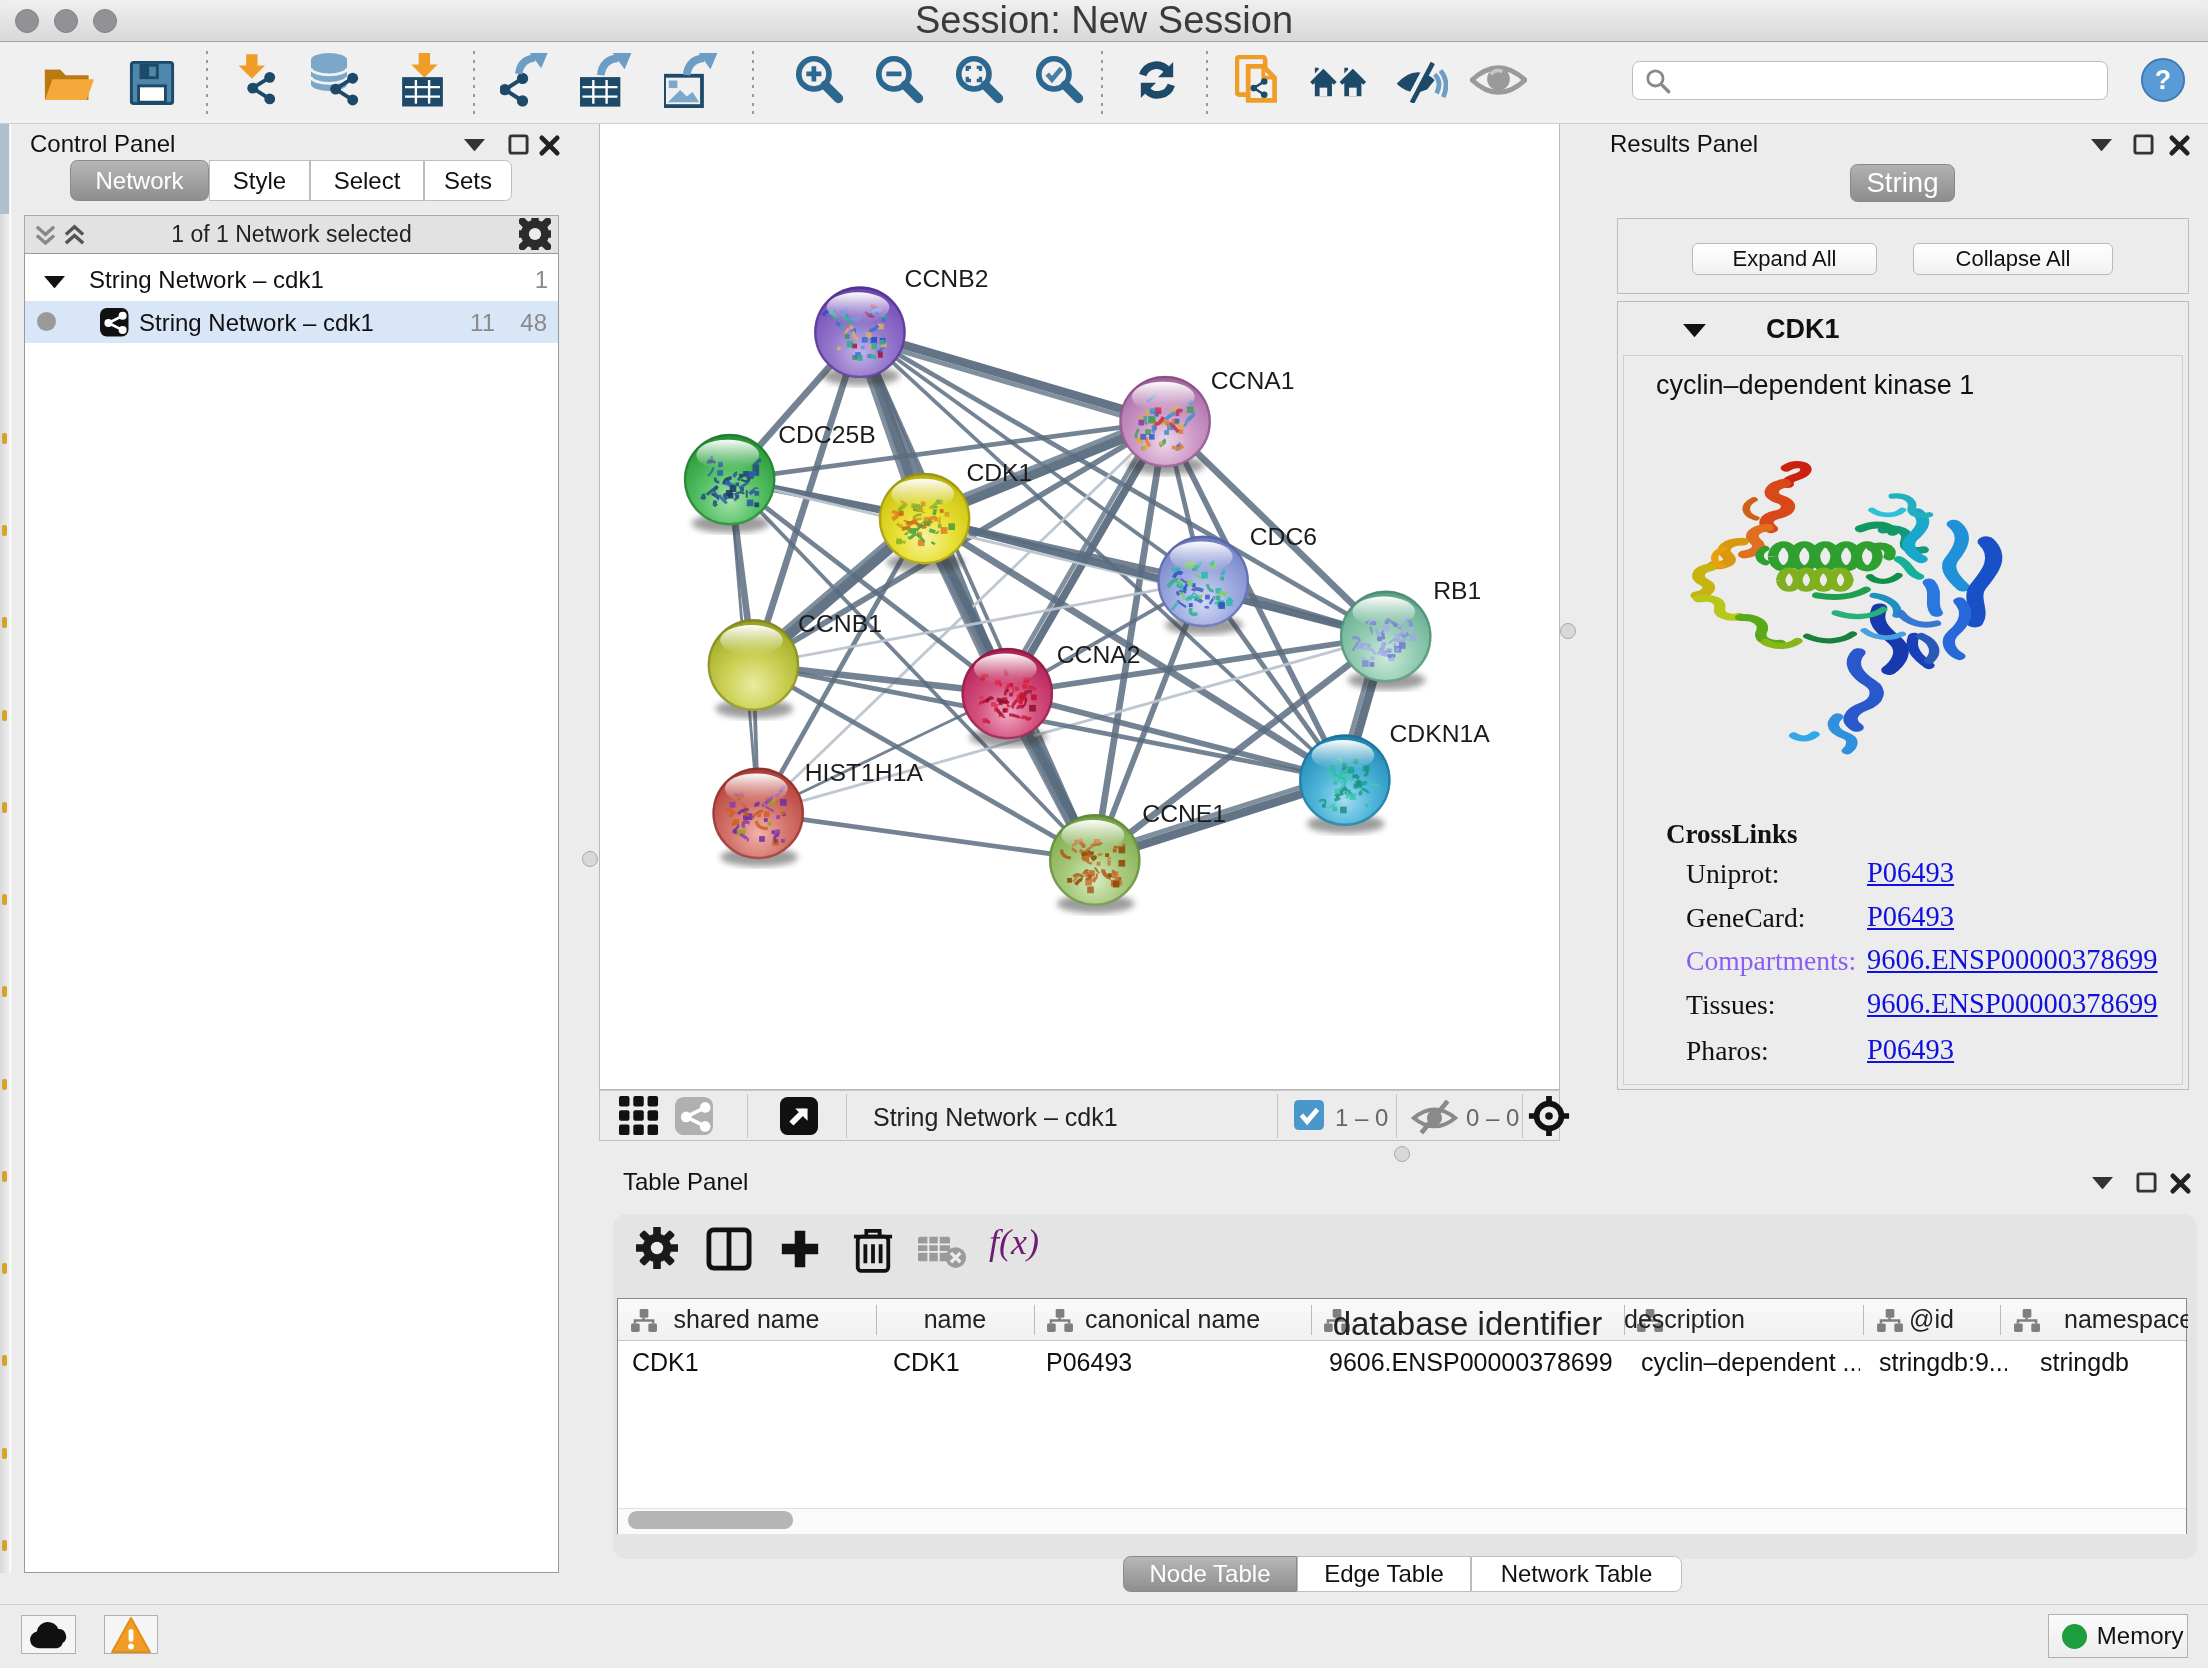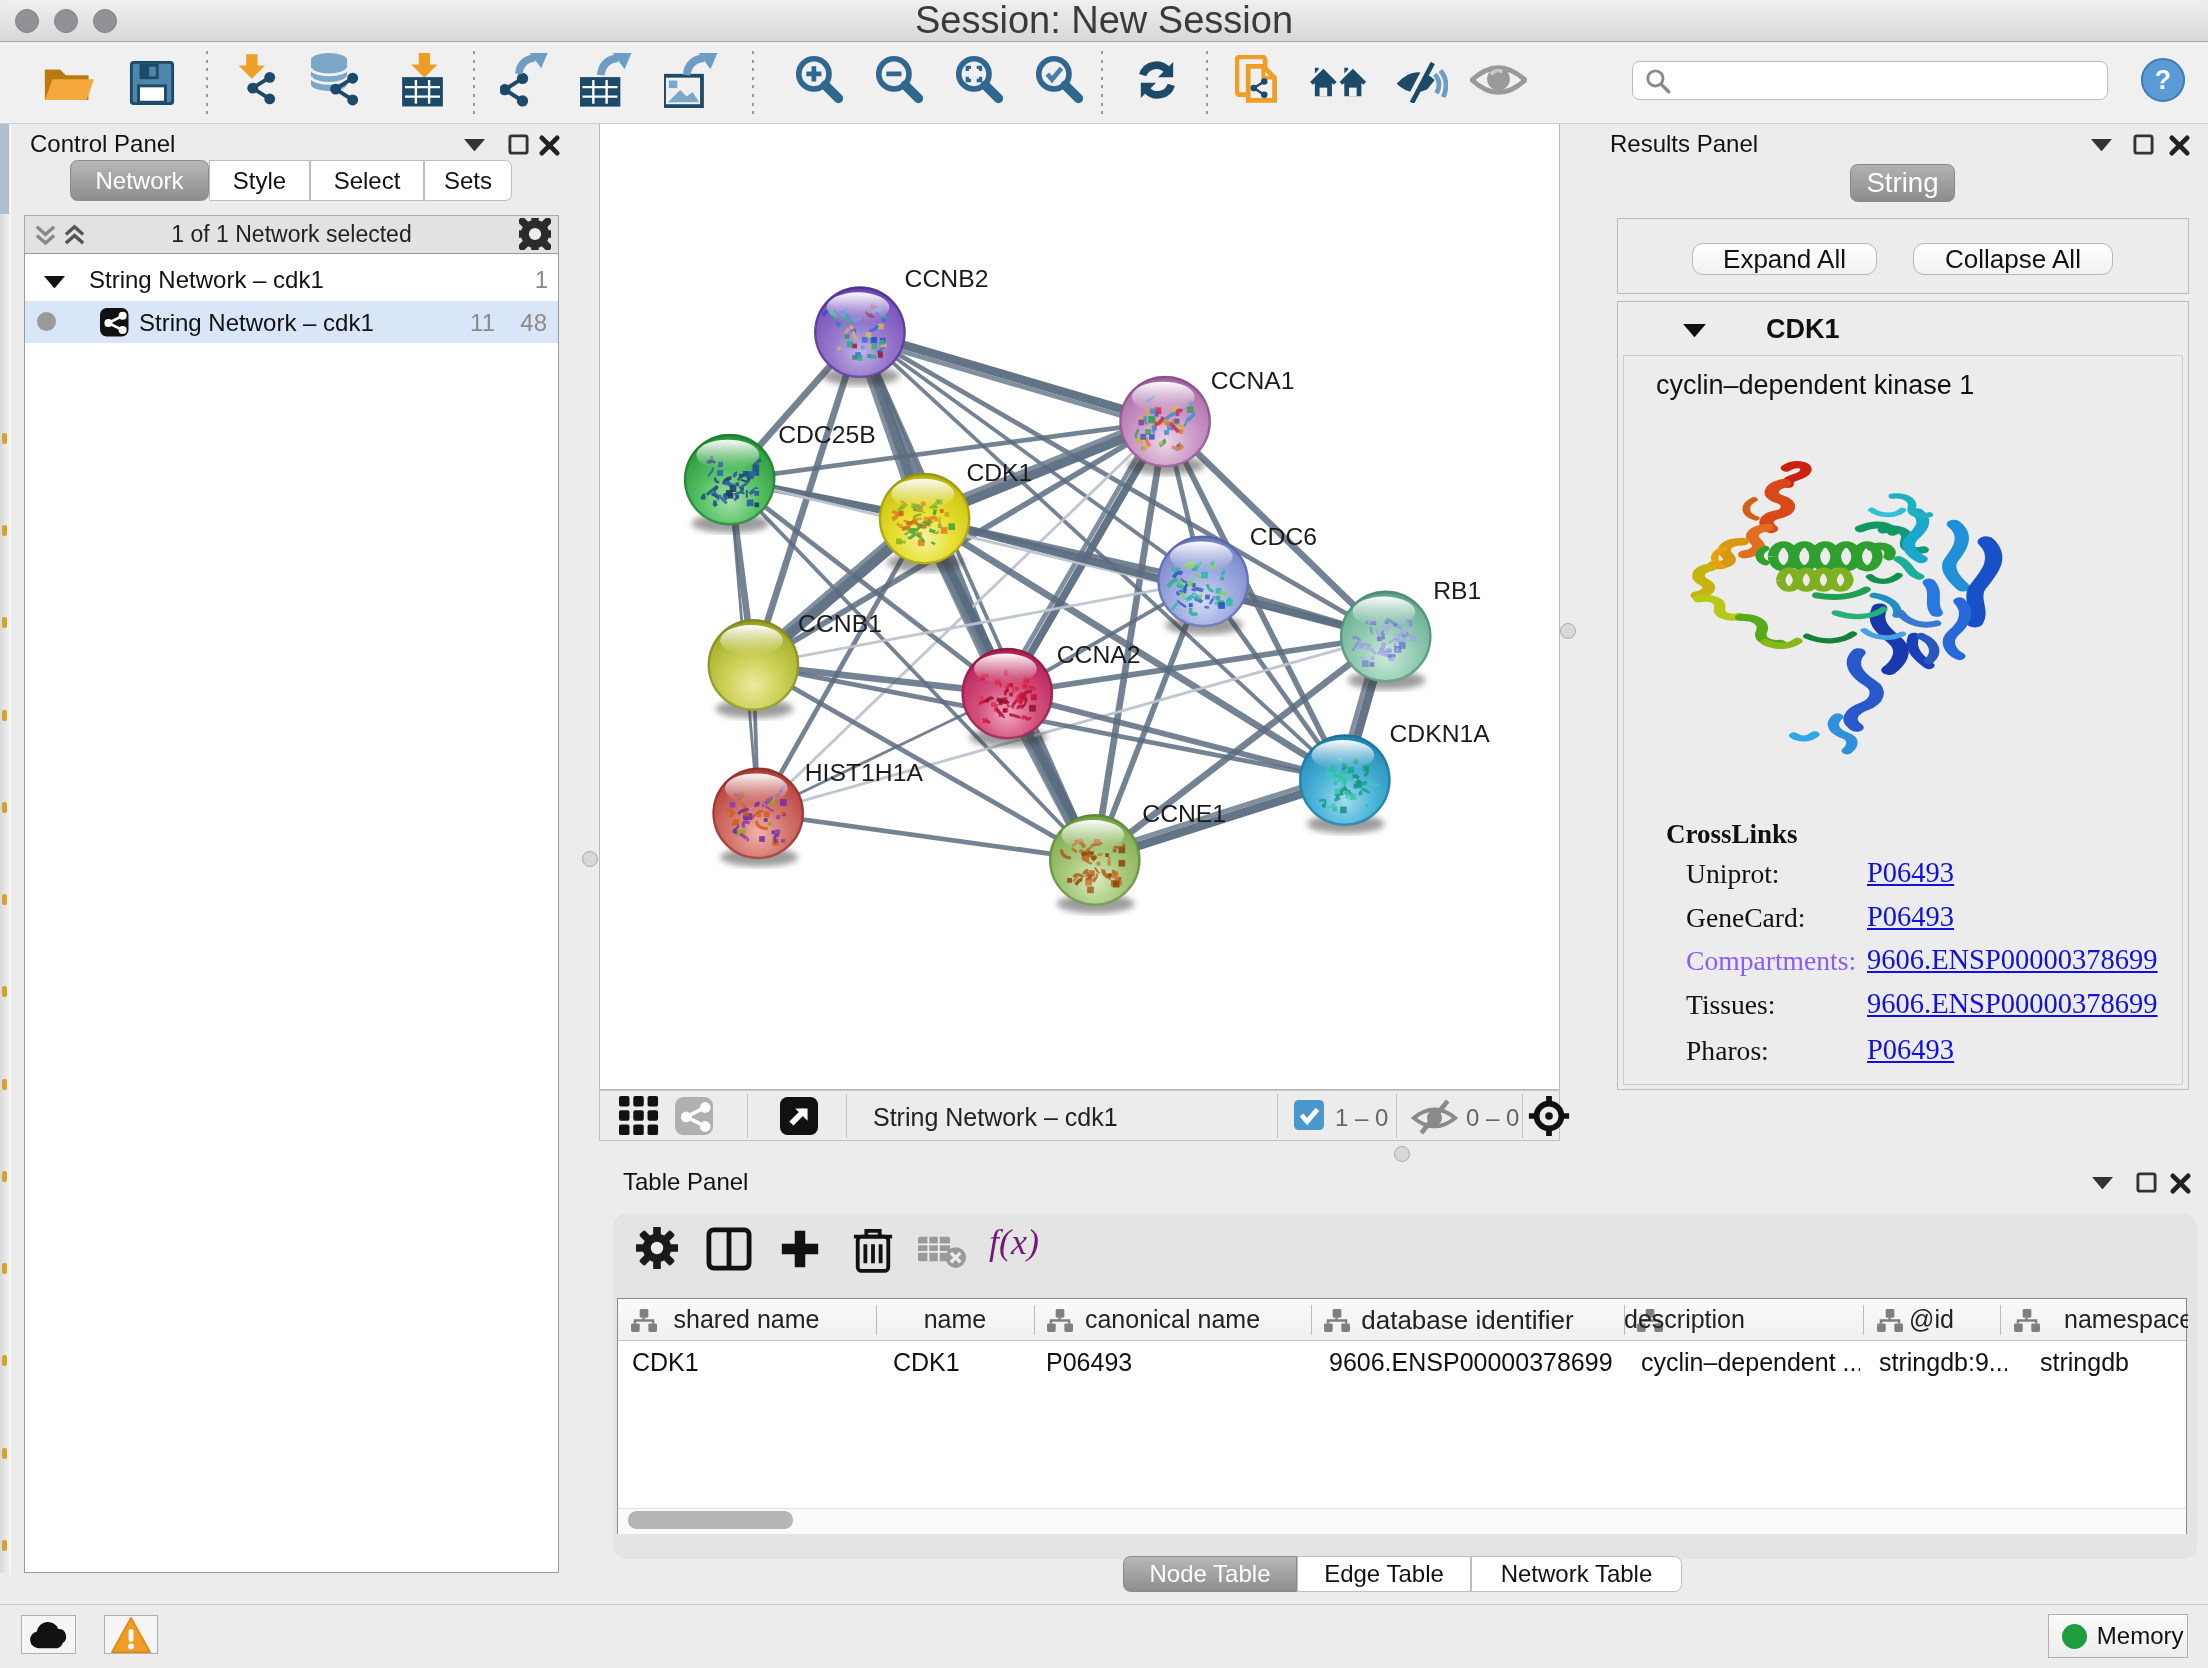--- a/index.html
+++ b/index.html
@@ -2,21 +2,21 @@
 <html style="font-size:15px"><head><meta charset="utf-8"><style>
 *{margin:0;padding:0;box-sizing:border-box}
 html,body{width:2208px;height:1668px;font-family:"Liberation Sans",sans-serif;background:#ececec;overflow:hidden}
 .abs{position:absolute}
 .panel-head{font-size:24px;color:#111}
 .icn{position:absolute}
 .vsep{position:absolute;width:1px;background:#c3c3c3}
 .dotsep{position:absolute;width:1.9px;background-image:repeating-linear-gradient(to bottom,#9a9a9a 0 2.9px,transparent 2.9px 8.6px)}
 .tab{position:absolute;display:flex;align-items:center;justify-content:center;font-size:24px;color:#111;background:#fff;border:1px solid #bdbdbd}
 .tabsel{background:linear-gradient(#b7b7b7,#8e8e8e);color:#fff;border-color:#8a8a8a}
-.btn{position:absolute;display:flex;align-items:center;justify-content:center;font-size:26px;color:#111;background:linear-gradient(#ffffff,#f1f1f1);border:1px solid #b9b9b9;border-radius:11px}
+.btn{position:absolute;display:flex;align-items:center;justify-content:center;font-size:22px;color:#111;background:linear-gradient(#ffffff,#f1f1f1);border:1px solid #b9b9b9;border-radius:6px}
 a.lk{color:#1111dd;text-decoration:underline}
 </style></head><body>
 <div class="abs" style="left:0;top:0;width:2208px;height:42px;background:linear-gradient(#f0f0f0,#d8d8d8);border-bottom:1px solid #a8a8a8;border-radius:9.5px 9.5px 0 0"></div>
 <div class="abs" style="left:15px;top:8.6px;width:24px;height:24px;border-radius:50%;background:#919196;border:1px solid #82828a"></div>
 <div class="abs" style="left:54px;top:8.6px;width:24px;height:24px;border-radius:50%;background:#919196;border:1px solid #82828a"></div>
 <div class="abs" style="left:93px;top:8.6px;width:24px;height:24px;border-radius:50%;background:#919196;border:1px solid #82828a"></div>
 <div class="abs" style="left:0;top:3.8px;width:2208px;height:34px;display:flex;align-items:center;justify-content:center;font-size:38px;color:#3a3a3a">Session: New Session</div>
 <div class="abs" style="left:0;top:43px;width:2208px;height:81px;background:#f0f0f0;border-bottom:1px solid #cfcfcf"></div>
 <div class="icn" style="left:43px;top:60px"><svg width="53" height="46" viewBox="0 0 56 48" style="">
       <path d="M2 10 h16 l6 6 h24 v8 h-46 z" fill="#c27a10"></path>
@@ -1188,21 +1188,21 @@
 <div class="abs" style="left:1034px;top:1305px;width:277px;text-align:center;font-size:25px;color:#222;overflow:hidden;white-space:nowrap">canonical name</div>
 <div class="vsep" style="left:1311px;top:1305px;height:30px;background:#bbb"></div>
 <div class="icn" style="left:1324px;top:1309px"><svg width="27" height="24" viewBox="0 0 28 25" style="">
       <g fill="#7f7f7f">
         <rect x="9" y="0" width="9" height="9" rx="1.5"></rect>
         <rect x="0" y="15" width="9" height="9" rx="1.5"></rect>
         <rect x="18" y="15" width="9" height="9" rx="1.5"></rect>
         <path d="M13 9 v4 M4 15 v-3 h19 v3" stroke="#7f7f7f" stroke-width="2.5" fill="none"></path>
       </g>
     </svg></div>
-<div class="abs" style="left:1311px;top:1305px;width:313px;text-align:center;font-size:26px;color:#222;overflow:hidden;white-space:nowrap">database identifier</div>
+<div class="abs" style="left:1311px;top:1305px;width:313px;text-align:center;font-size:33px;color:#222;overflow:hidden;white-space:nowrap">database identifier</div>
 <div class="vsep" style="left:1624px;top:1305px;height:30px;background:#bbb"></div>
 <div class="icn" style="left:1637px;top:1309px"><svg width="27" height="24" viewBox="0 0 28 25" style="">
       <g fill="#7f7f7f">
         <rect x="9" y="0" width="9" height="9" rx="1.5"></rect>
         <rect x="0" y="15" width="9" height="9" rx="1.5"></rect>
         <rect x="18" y="15" width="9" height="9" rx="1.5"></rect>
         <path d="M13 9 v4 M4 15 v-3 h19 v3" stroke="#7f7f7f" stroke-width="2.5" fill="none"></path>
       </g>
     </svg></div>
 <div class="abs" style="left:1624px;top:1305px;width:264px;font-size:25px;color:#222;overflow:hidden;white-space:nowrap">description</div>

